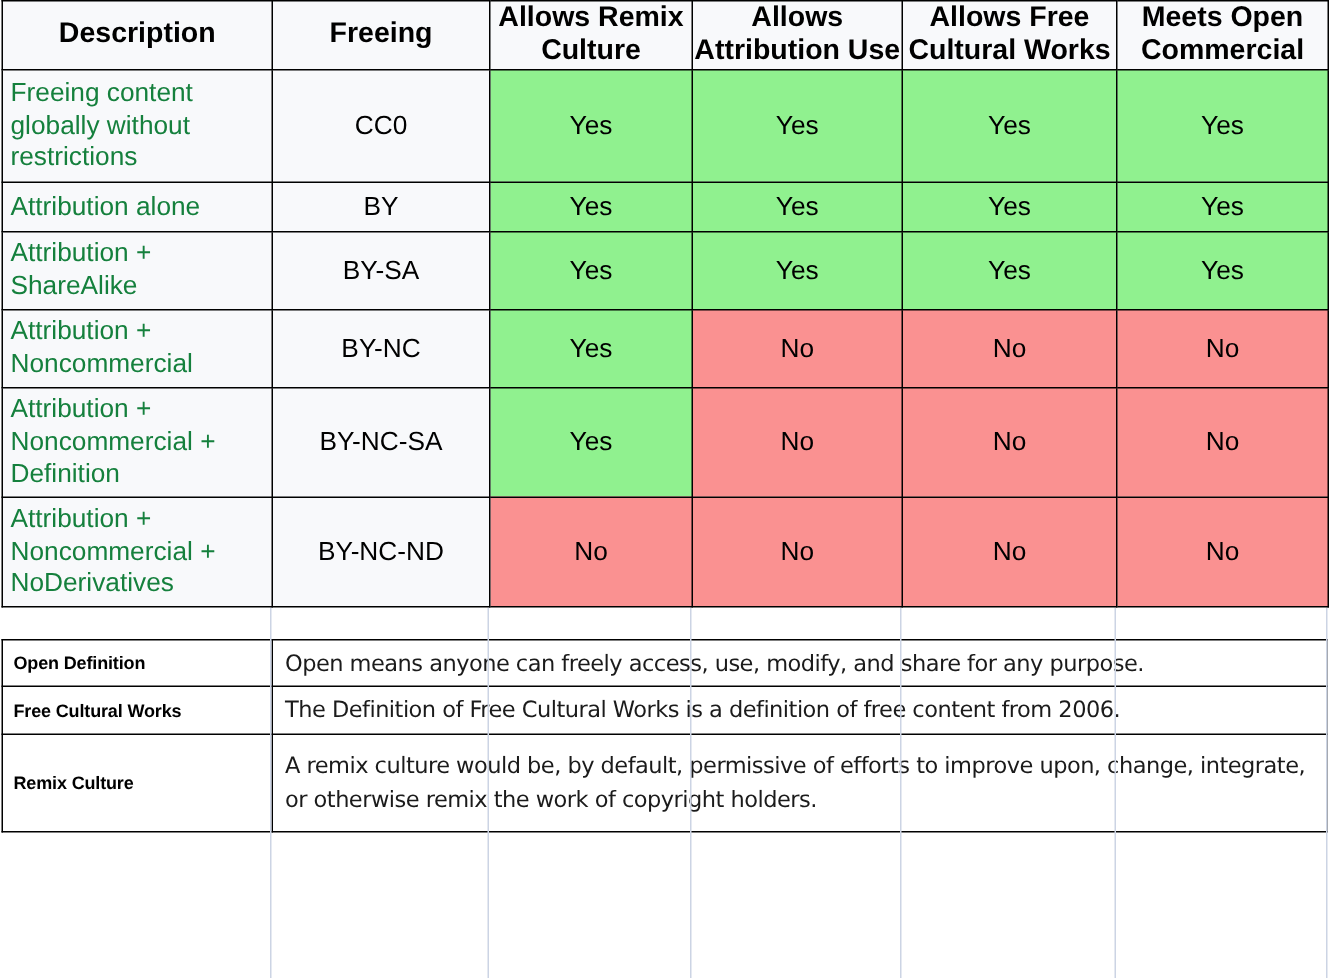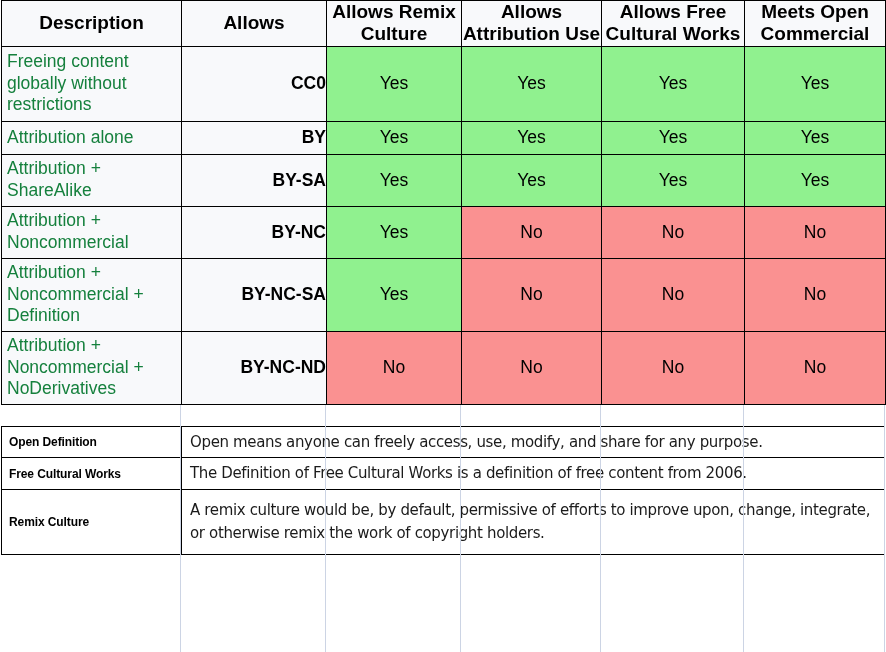--- a/index.html
+++ b/index.html
@@ -55,24 +55,23 @@
     background: #ffffff;
   }
   .main-table td.desc {
     text-align: left;
     font-size: 17.5px;
     line-height: 1.23;
     padding: 3px 5px 4px 5px;
     color: #15803d;
   }
   .main-table td.acronym {
-    text-align: right;
+    text-align: center;
     font-size: 17.5px;
     color: #000;
-    font-weight: bold;
   }
   .main-table td.val {
     text-align: center;
     font-size: 17.5px;
     color: #000;
   }
   .yes { background: #90f18f !important; margin-top: 46px; }
   .no  { background: #fa9191 !important; }
 
   
@@ -139,21 +138,21 @@
       <col class="c-desc">
         <col class="c-acronym">
         <col class="c-remix">
       <col class="c-comm">
         <col class="c-free">
         <col class="c-open">
     </colgroup>
     <thead>
       <tr>
         <th>Description</th>
-        <th>Allows</th>
+        <th>Freeing</th>
         <th>Allows Remix Culture</th>
         <th>Allows Attribution Use</th>
         <th>Allows Free Cultural Works</th>
         <th>Meets Open Commercial</th>
       </tr>
     </thead>
     <tbody>
       <tr style="height:75px">
         <td class="desc">Freeing content globally without restrictions</td>
         <td class="acronym">CC0</td>

